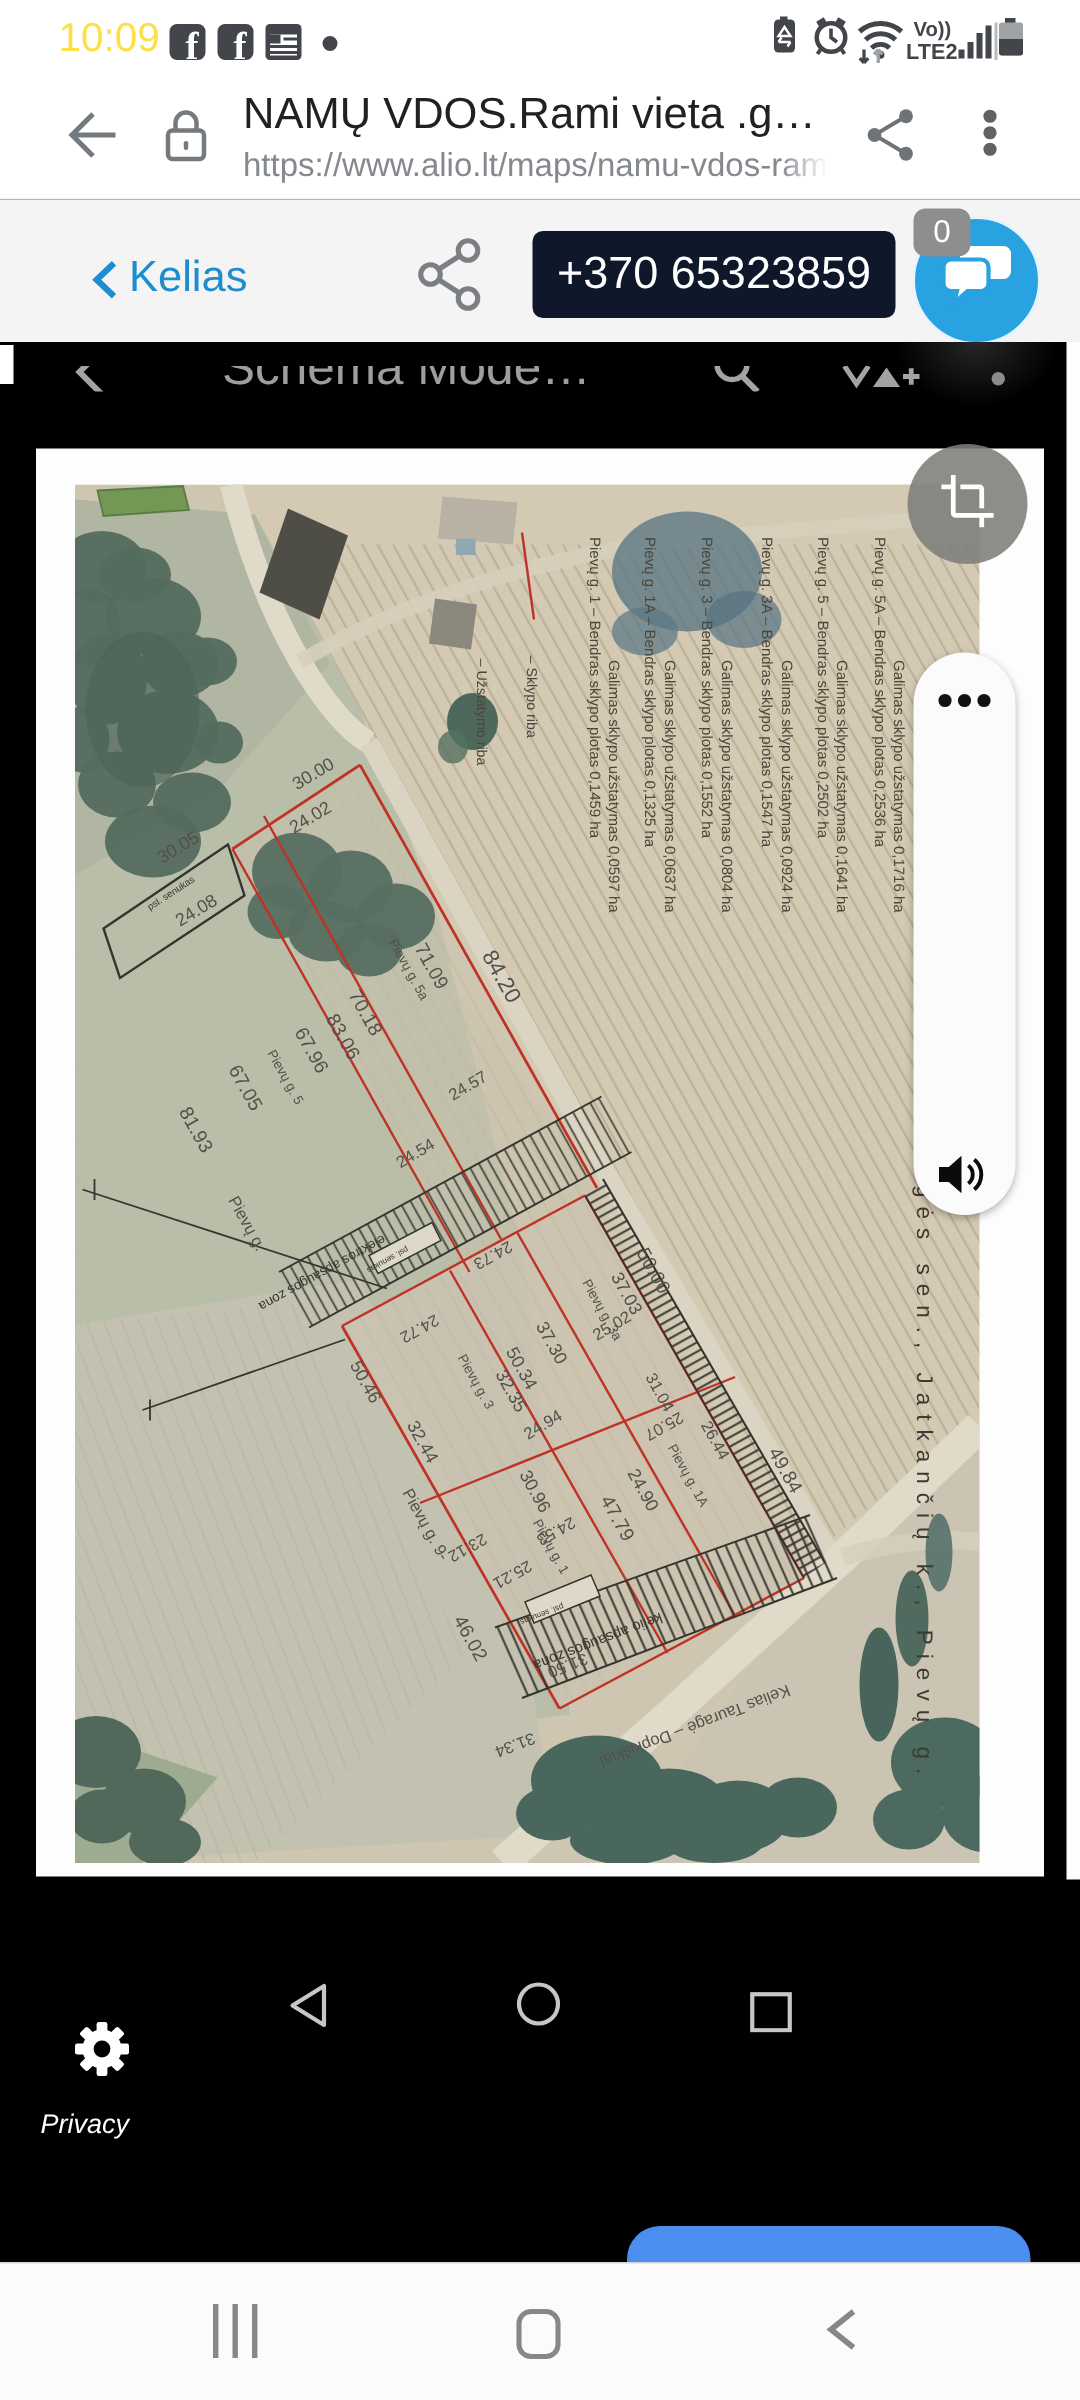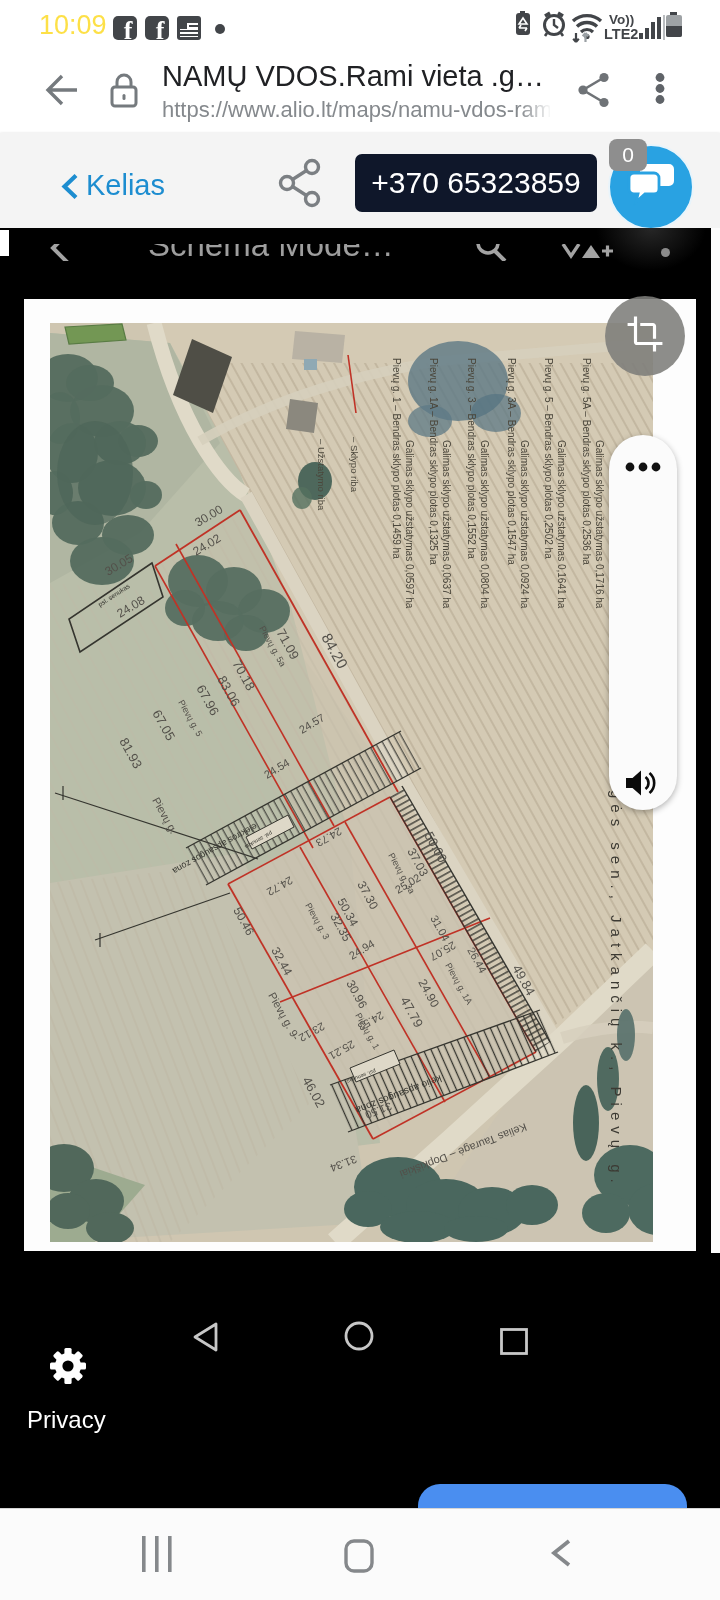--- a/index.html
+++ b/index.html
@@ -411,21 +411,21 @@
       <rect x="-3.6" y="-18" width="7.2" height="8" rx="1.5" transform="rotate(180)"></rect>
       <rect x="-3.6" y="-18" width="7.2" height="8" rx="1.5" transform="rotate(225)"></rect>
       <rect x="-3.6" y="-18" width="7.2" height="8" rx="1.5" transform="rotate(270)"></rect>
       <rect x="-3.6" y="-18" width="7.2" height="8" rx="1.5" transform="rotate(315)"></rect>
       <circle cx="0" cy="0" r="13"></circle>
     </g>
     <circle cx="0" cy="0" r="5.6" fill="#000"></circle>
   </g>
 </svg>
 
-<div class="abs" style="left:27px;top:1406px;font-size:24px;color:#fff;">Privacy</div>
+<div class="abs" style="left:27px;top:1406px;font-size:18px;color:#fff;font-style:italic;">Privacy</div>
 
 <svg class="abs" style="left:189px;top:1320px" width="32" height="34" viewBox="0 0 32 34">
   <path d="M27 4 V30 L6 17 Z" fill="none" stroke="rgba(255,255,255,0.78)" stroke-width="2.8" stroke-linejoin="round"></path>
 </svg>
 
 <svg class="abs" style="left:344px;top:1321px" width="30" height="30" viewBox="0 0 30 30">
   <circle cx="15" cy="15" r="13" fill="none" stroke="rgba(255,255,255,0.78)" stroke-width="2.8"></circle>
 </svg>
 
 <svg class="abs" style="left:500px;top:1328px" width="28" height="27" viewBox="0 0 28 27">

